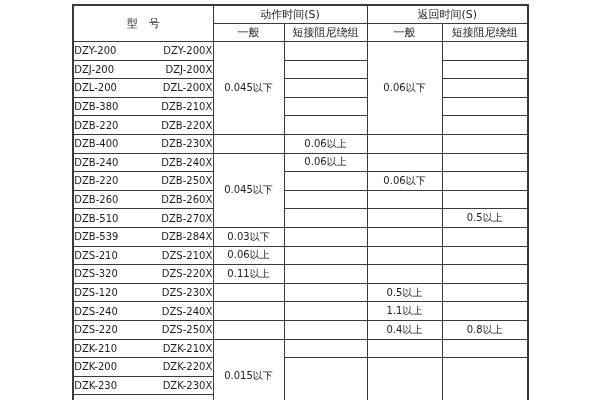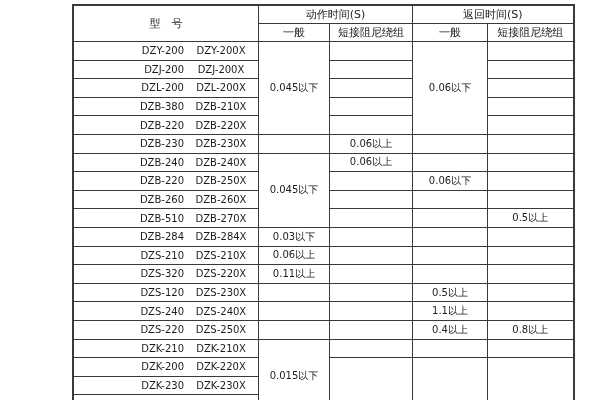--- a/index.html
+++ b/index.html
@@ -49,27 +49,26 @@
   }
   td.model .m-wrap {
     display: flex;
     justify-content: center;
     align-items: center;
     gap: 0;
   }
   td.model .m-a {
     display: inline-block;
     width: 64px;
-    text-align: right;
-    padding-left: 46px;
+    text-align: left;
   }
   td.model .m-b {
     display: inline-block;
     width: 74px;
-    text-align: center;
+    text-align: right;
   }
   td.val {
     font-size: 9.5px;
   }
 </style>
 </head>
 <body>
 
 <div id="canvas">
   <table class="spec">
@@ -142,21 +141,21 @@
               <span class="m-a">DZB-220</span>
               <span class="m-b">DZB-220X</span>
             </span>
           </td>
         <td class="val"></td>
         <td class="val"></td>
       </tr>
       <tr>
         <td class="model">
             <span class="m-wrap">
-              <span class="m-a">DZB-230</span>
+              <span class="m-a">DZB-400</span>
               <span class="m-b">DZB-230X</span>
             </span>
           </td>
         <td class="val"></td>
         <td class="val">0.06以上</td>
         <td class="val"></td>
         <td class="val"></td>
       </tr>
       <tr>
         <td class="model">
@@ -199,21 +198,21 @@
               <span class="m-b">DZB-270X</span>
             </span>
           </td>
         <td class="val"></td>
         <td class="val"></td>
         <td class="val">0.5以上</td>
       </tr>
       <tr>
         <td class="model">
             <span class="m-wrap">
-              <span class="m-a">DZB-284</span>
+              <span class="m-a">DZB-539</span>
               <span class="m-b">DZB-284X</span>
             </span>
           </td>
         <td class="val">0.03以下</td>
         <td class="val"></td>
         <td class="val"></td>
         <td class="val"></td>
       </tr>
       <tr>
         <td class="model">

